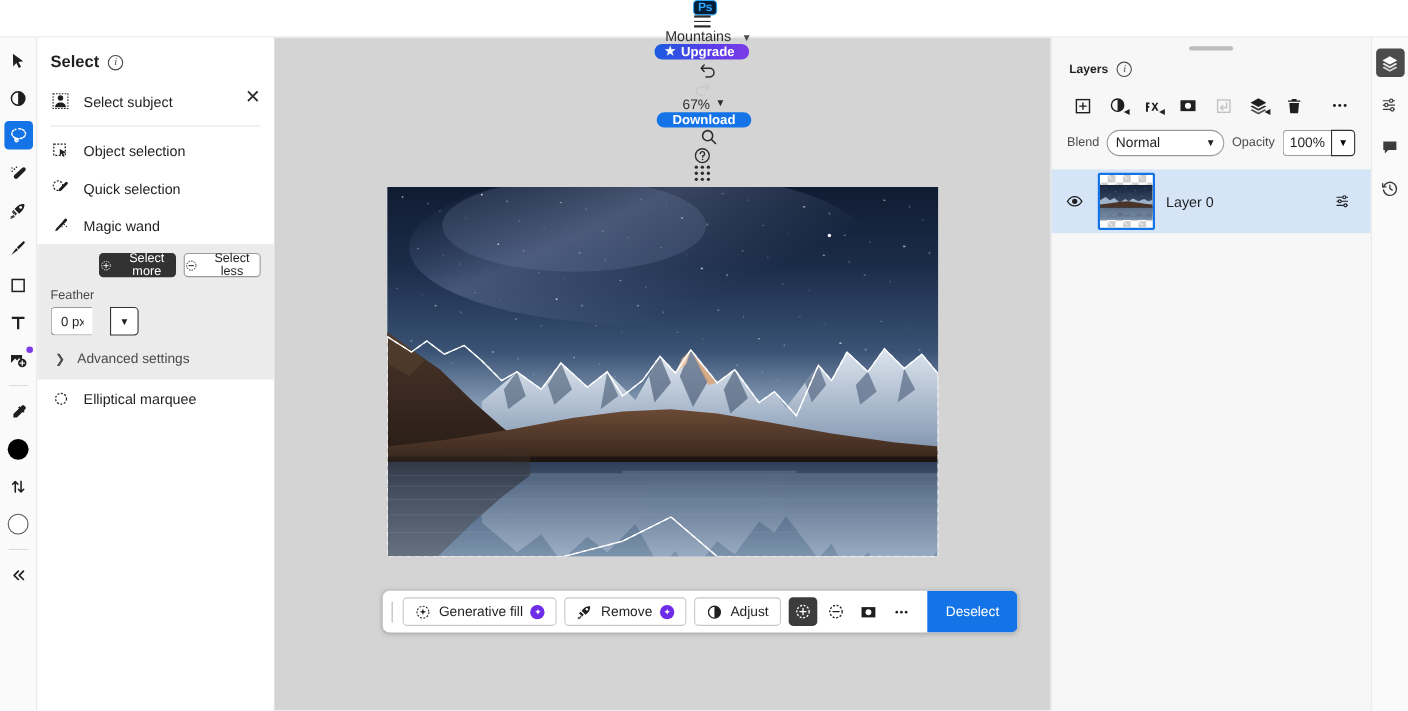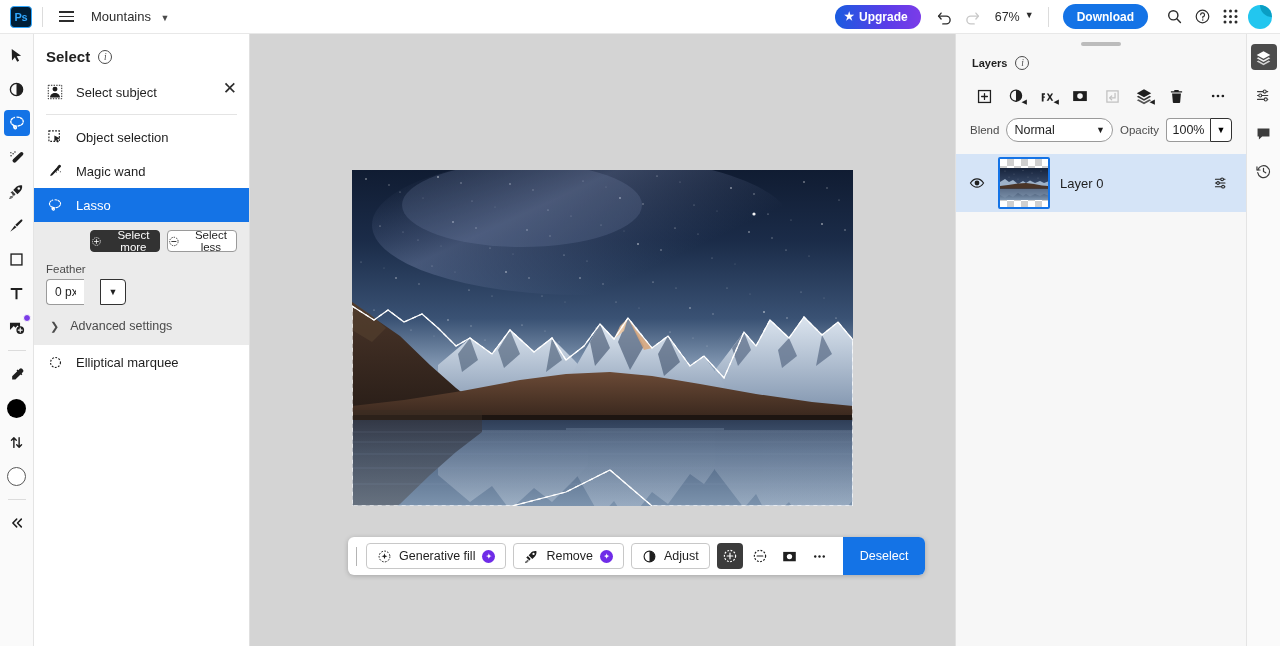--- a/index.html
+++ b/index.html
@@ -8,21 +8,21 @@
     font-family: "Liberation Sans", sans-serif;
     background: #ffffff; overflow: hidden;
     -webkit-font-smoothing: antialiased;
   }
   .app { position: relative; width: 1280px; height: 646px; display: flex; flex-direction: column; }
 
   
   .topbar {
     height: 16px; min-height: 34px; background: #fff;
     display: flex; align-items: center; padding: 0 8px 0 4px;
-    border-bottom: 1px solid #e8e8e8; position: relative; z-index: 40;
+    border-bottom: 1px solid #e8e8e8; position: relative; z-index: 40; flex-direction: column;
   }
   .ps-logo {
     width: 22px; height: 22px; border-radius: 4px; background: #001e36;
     border: 1.4px solid #31a8ff; color: #31a8ff;
     font-size: 11px; font-weight: bold; display: flex;
     align-items: center; justify-content: center; margin-left: 6px;
     letter-spacing: -0.3px;
   }
   .tb-div { width: 1px; height: 20px; background: #dcdcdc; margin: 0 10px; }
   .hamburger { width: 26px; height: 26px; display: flex; flex-direction: column;
@@ -376,44 +376,43 @@
       <div class="sp-row">
         <span class="ic">
           <svg width="16" height="16" viewBox="0 0 20 20" fill="none" stroke="currentColor" stroke-width="1.4">
             <rect x="2.4" y="2.4" width="13" height="13" stroke-dasharray="2.2 1.7"></rect>
             <path d="M9.2 8.2 L16.4 12 L13 12.9 L14.7 16.2 L13 17 L11.4 13.6 L9.2 15.8 Z" fill="currentColor" stroke="none"></path>
           </svg>
         </span>
         <span>Object selection</span>
       </div>
 
+      <div class="sp-row">
+        <span class="ic">
+          <svg width="16" height="16" viewBox="0 0 20 20">
+            <circle cx="7.2" cy="7.2" r="5.4" fill="none" stroke="currentColor" stroke-width="1.3" stroke-dasharray="2.2 1.7"></circle>
+            <path d="M15.6 3.4a1.6 1.6 0 0 1 2.3 2.3l-7.2 7.3-2.9.6.6-2.9z" fill="currentColor"></path>
+          </svg>
+        </span>
+        <span>Quick selection</span>
+      </div>
 
       <div class="sp-row">
         <span class="ic">
           <svg width="16" height="16" viewBox="0 0 20 20" fill="currentColor">
             <path d="M14.7 2.6a1.7 1.7 0 0 1 2.4 2.4L6.4 15.7 4 16.4l.7-2.4z"></path>
             <path d="M12.6 4.8 1.6 15.8" stroke="#fff" stroke-width="0.7"></path>
             <circle cx="14.2" cy="8.8" r="0.85"></circle>
               <circle cx="16.7" cy="11" r="0.7"></circle>
               <circle cx="11.8" cy="11.3" r="0.7"></circle>
           </svg>
         </span>
         <span>Magic wand</span>
       </div>
 
-      <div class="sp-row sel">
-        <span class="ic">
-          <svg width="16" height="16" viewBox="0 0 20 20" fill="none" stroke="currentColor" stroke-width="1.4" stroke-linecap="round">
-            <path d="M10 3.4c3.9 0 6.9 2.2 6.9 5 0 2.8-3 5-6.9 5-1.3 0-2.6-.3-3.6-.8" stroke-dasharray="2.2 1.6"></path>
-            <path d="M6.4 12.6C4.4 11.7 3.1 10.2 3.1 8.4c0-2 1.6-3.7 4-4.5" stroke-dasharray="2.2 1.6"></path>
-            <path d="M6.6 12.8c-.6 1.3-.5 2.6.4 3.3.9.7 2 .3 2.3-.6.2-.7-.2-1.3-.9-1.3-.6 0-1 .4-1 .9"></path>
-          </svg>
-        </span>
-        <span>Lasso</span>
-      </div>
 
       <div class="sp-group">
         <div class="segbtns">
           <button class="segbtn on">
             <svg width="13" height="13" viewBox="0 0 20 20" fill="none" stroke="currentColor" stroke-width="1.5">
               <circle cx="10" cy="10" r="7.2" stroke-dasharray="2.3 1.8"></circle>
                 <path d="M10 6.4v7.2M6.4 10h7.2" stroke-linecap="round"></path>
             </svg>
             <span>Select more</span>
           </button>

